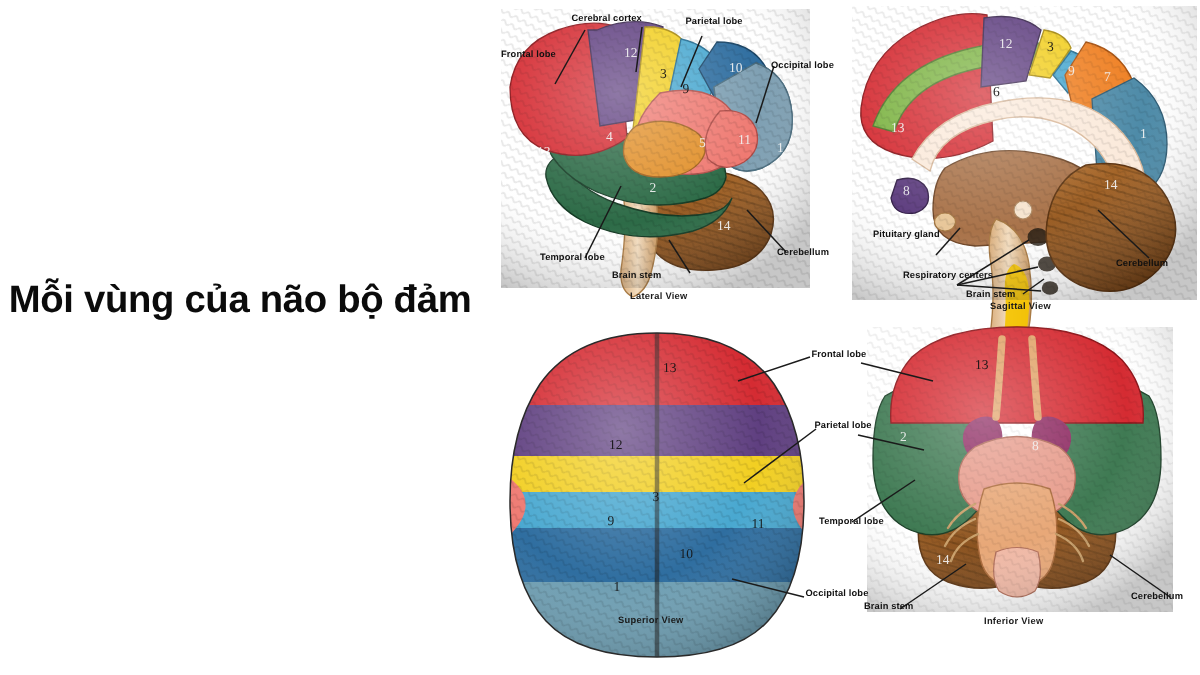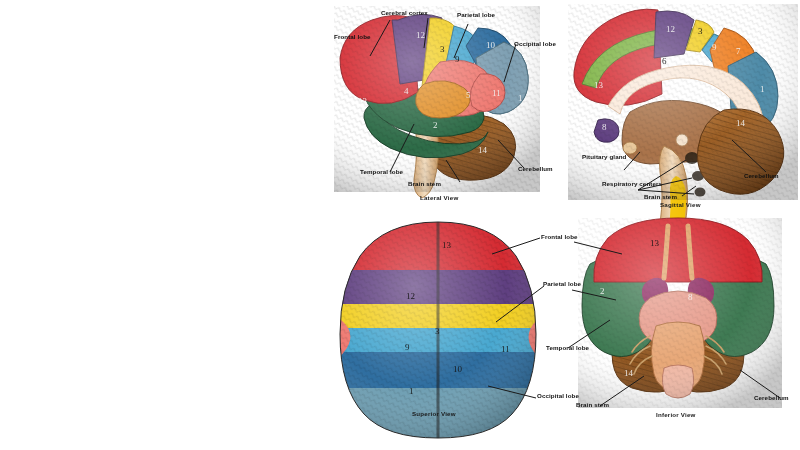--- a/index.html
+++ b/index.html
@@ -60,20 +60,21 @@
   }
   .num.lt{color:#f2f2f2;}
   svg.olay{position:absolute;left:0;top:0;overflow:visible;}
 </style>
 </head>
 <body>
 
 <div id="stage">
 
   <div class="caption">
+    <span class="l1">Mỗi vùng của não bộ đảm</span>
   </div>
 
   <div class="panel" style="left:328px;top:0px;width:480px;height:386px;">
 
     <svg class="olay" width="480" height="450" viewBox="0 0 480 450">
       <defs>
         <radialGradient id="gy" cx="38%" cy="30%" r="78%">
           <stop offset="0%" stop-color="#ffffff" stop-opacity=".30"></stop>
           <stop offset="60%" stop-color="#ffffff" stop-opacity="0"></stop>
           <stop offset="100%" stop-color="#000000" stop-opacity=".22"></stop>

